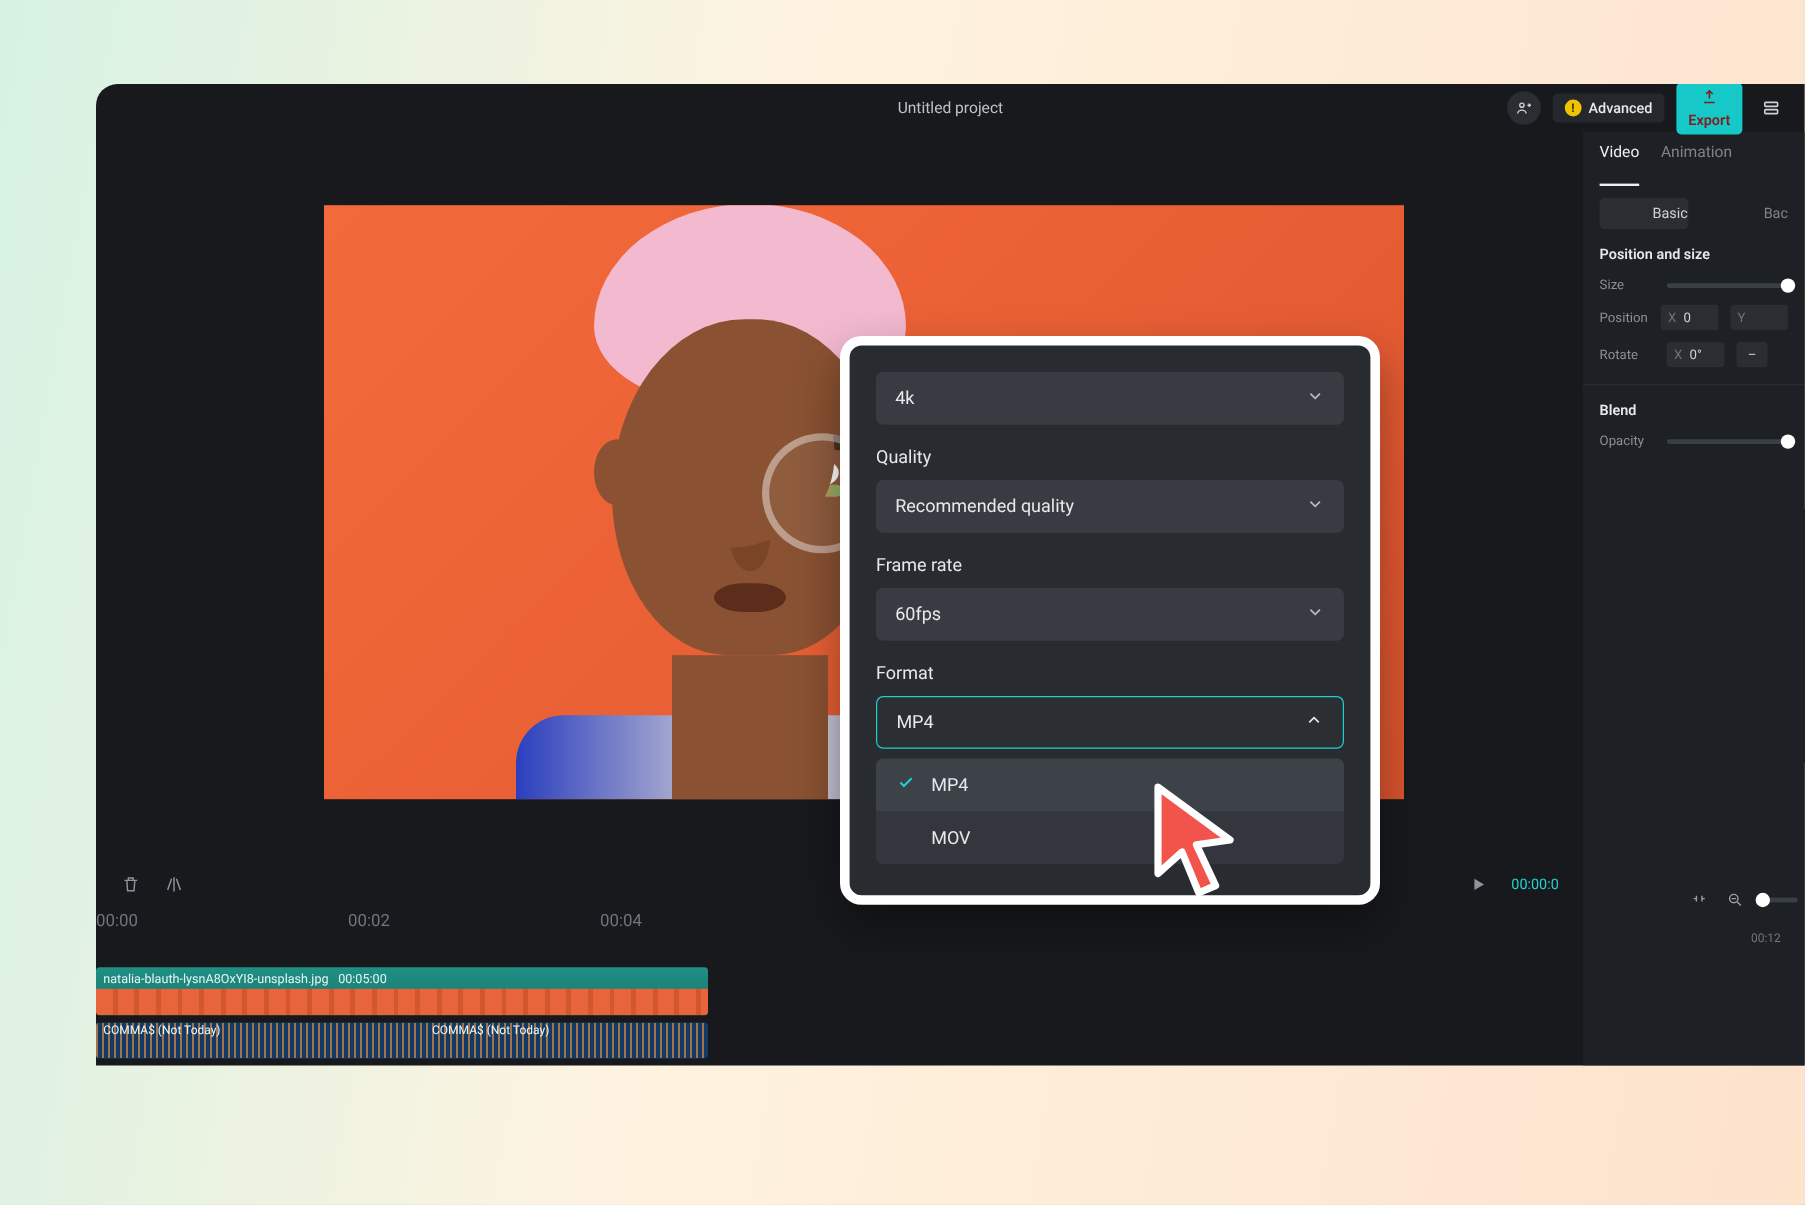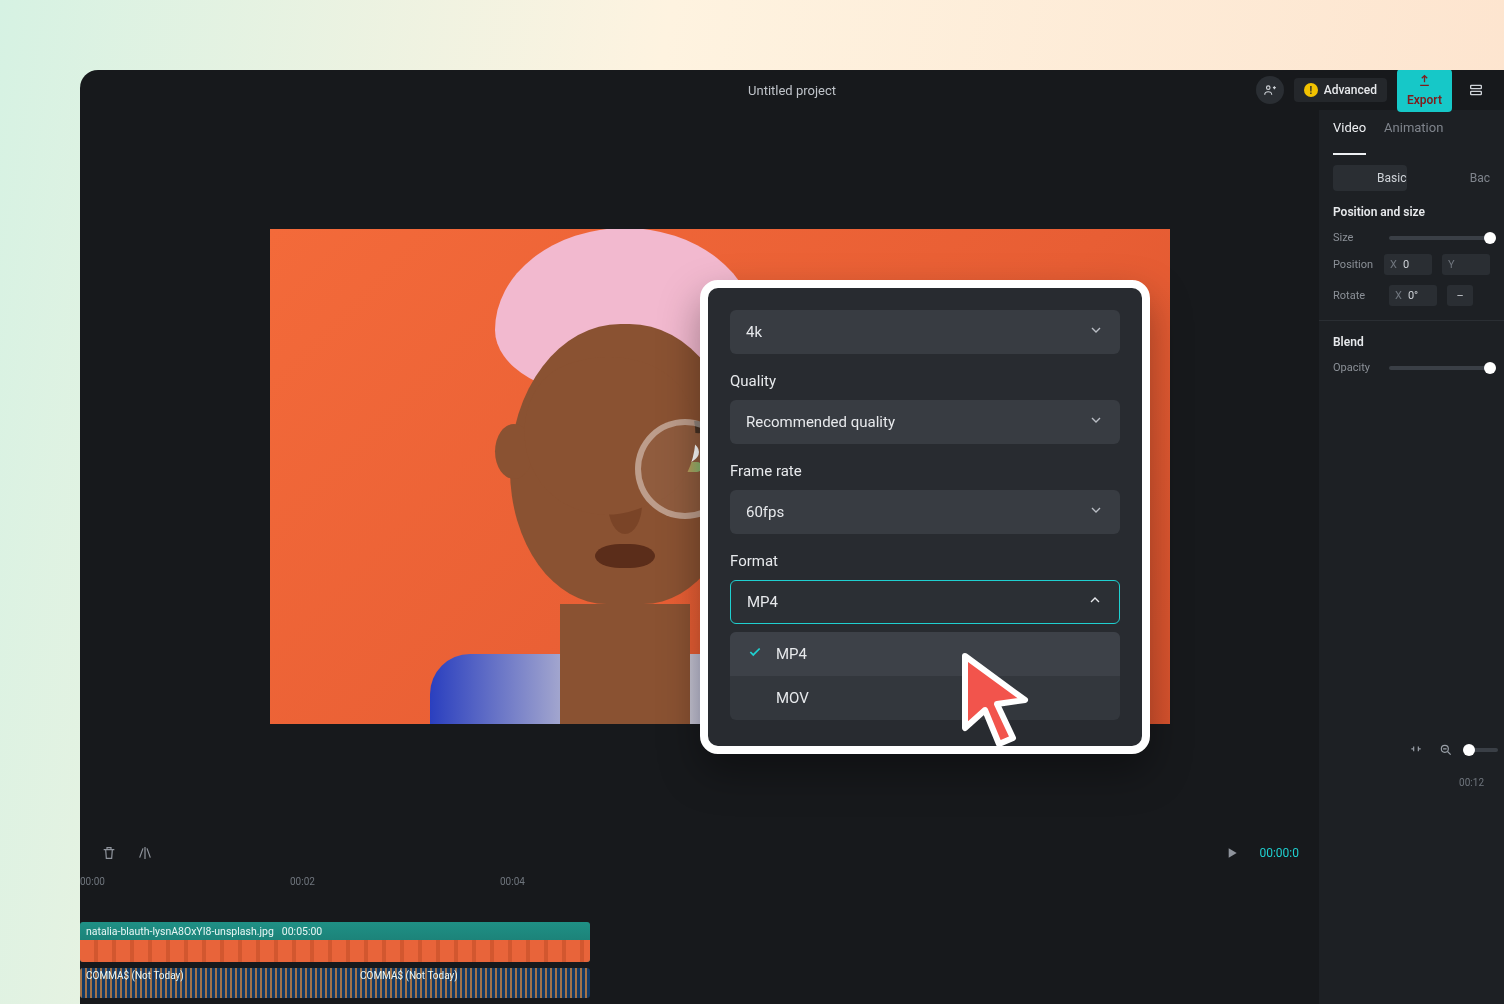--- a/index.html
+++ b/index.html
@@ -9,21 +9,21 @@
     height: 1004px;
     background: linear-gradient(100deg, #d6f2e3 0%, #fef3e0 40%, #fde2cc 100%);
     overflow: hidden;
     position: relative;
   }
   .app-window {
     position: absolute;
     left: 80px;
     top: 70px;
     width: 1424px;
-    height: 934px;
+    height: 818px;
     background: #17191c;
     border-radius: 18px 0 0 0;
     overflow: hidden;
   }
 
   
   .titlebar {
     height: 40px;
     display: flex;
     align-items: center;
@@ -87,21 +87,21 @@
   .controls {
     height: 46px; display:flex; align-items:center; gap:18px;
     padding: 0 20px; color:#8f949c; font-size:12px;
   }
   .controls .spacer { flex:1; }
   .controls .ico { width:18px; height:18px; display:flex;align-items:center;justify-content:center; }
   .controls .time { color:#1fd0d0; font-variant-numeric:tabular-nums; }
 
   
   .timeline { padding: 0 0 0px 0; }
-  .ruler { height:22px; display:flex; font-size:10px; color:#6f757d; }
+  .ruler { height:22px; display:flex; font-size:14px; color:#6f757d; }
   .ruler span { width:210px; }
   .track { height:40px; margin:6px 0; border-radius:3px; overflow:hidden; font-size:10.5px; color:#e8f6f4; }
   .track.video { width:510px; background:linear-gradient(#1f9085,#19736b); position:relative;}
   .track.video .thumbs { position:absolute; bottom:0; left:0; right:0; height:22px;
     background: repeating-linear-gradient(90deg,#e8643a 0 14px,#d2572f 14px 18px); }
   .track.video .lbl { position:absolute; top:3px; left:6px; display:flex; gap:8px; align-items:center;}
   .track.audio { width:510px; height:30px; position:relative; background:#123a66; }
   .track.audio .wave { position:absolute; inset:0;
     background: repeating-linear-gradient(90deg, #e08a3c 0 2px, transparent 2px 5px);
     opacity:.7; mask: linear-gradient(#000,#000); }

